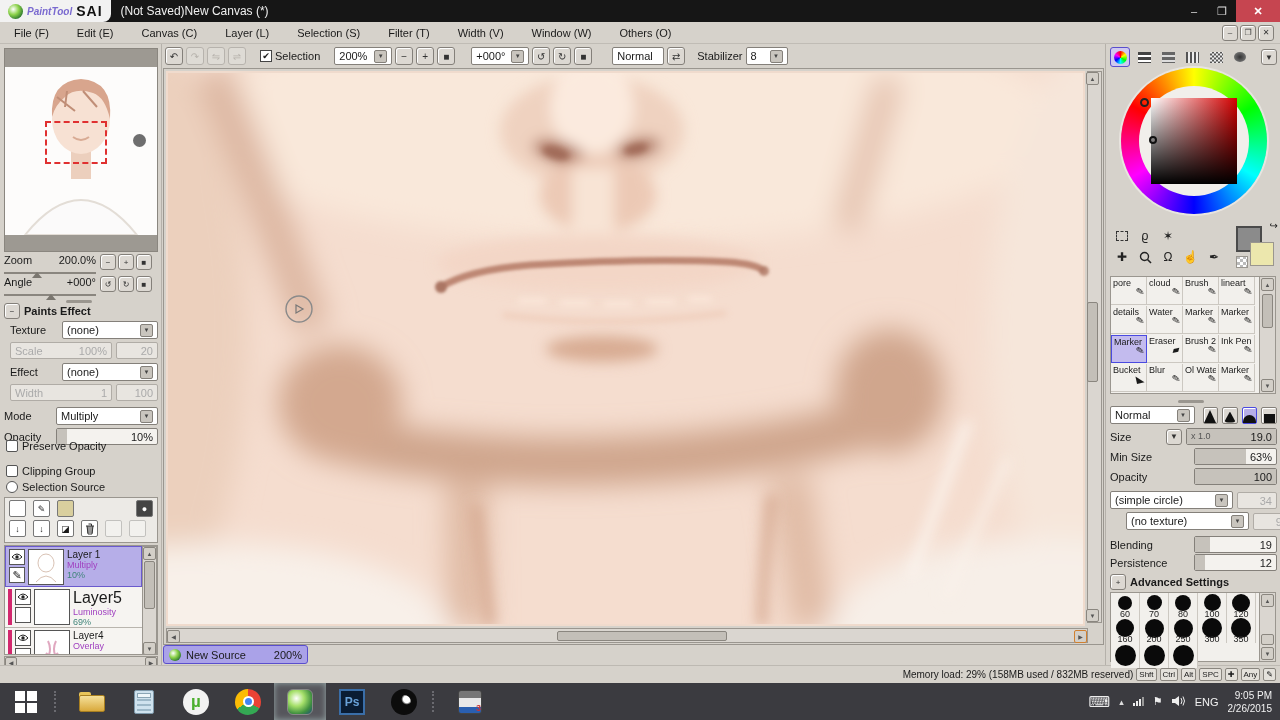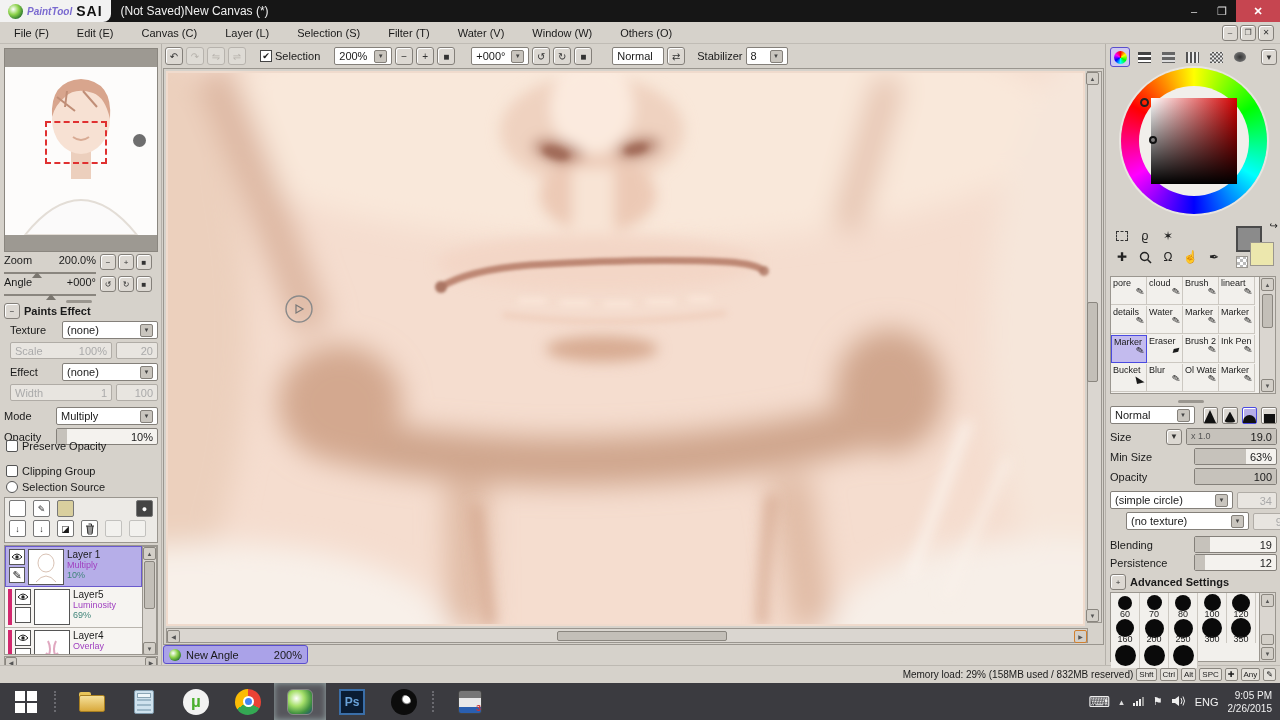--- a/index.html
+++ b/index.html
@@ -90,21 +90,21 @@
     </div>
   </div>
 
   <div id="menubar" class="abs">
     <span class="menu-item">File (F)</span>
     <span class="menu-item">Edit (E)</span>
     <span class="menu-item">Canvas (C)</span>
     <span class="menu-item">Layer (L)</span>
     <span class="menu-item">Selection (S)</span>
     <span class="menu-item">Filter (T)</span>
-    <span class="menu-item">Water (V)</span>
+    <span class="menu-item">Width (V)</span>
     <span class="menu-item">Window (W)</span>
     <span class="menu-item">Others (O)</span>
     <div style="margin-left:auto;display:flex;gap:2px;padding-right:6px">
       <span class="btn sm">–</span>
       <span class="btn sm">❐</span>
       <span class="btn sm">✕</span>
     </div>
   </div>
 
   <div class="abs" style="left:165px;top:44px;width:940px;height:24px;display:flex;align-items:center;gap:3px">
@@ -308,21 +308,21 @@
               <span class="eyebox">
                 <svg width="12" height="8" viewBox="0 0 12 8">
                     <path d="M1,4 Q6,-2 11,4 Q6,9 1,4 Z" fill="none" stroke="#222"></path>
                     <circle cx="6" cy="4" r="1.7" fill="#222"></circle>
                   </svg>
                 </span>
               <span class="eyebox"></span>
             </div>
             <span class="lthumb"></span>
             <div>
-              <div style="font-size:10px">Layer5</div>
+              <div style="font-size:16px">Layer5</div>
               <div class="lmode">Luminosity</div>
               <div class="lopac">69%</div>
             </div>
           </div>
           <div class="layer-row">
             <span class="stripe"></span>
             <div style="display:flex;flex-direction:column;gap:2px">
               <span class="eyebox">
                 <svg width="12" height="8" viewBox="0 0 12 8">
                     <path d="M1,4 Q6,-2 11,4 Q6,9 1,4 Z" fill="none" stroke="#222"></path>
@@ -428,21 +428,21 @@
     <div class="abs sb" style="left:2px;bottom:1px;width:922px;height:15px">
       <span class="sba" style="position:absolute;left:0;top:1px;width:13px;height:13px">◀</span>
       <span class="thumb" style="position:absolute;left:390px;top:2px;width:170px;height:10px;display:block"></span>
       <span class="sba" style="position:absolute;right:0;top:1px;width:13px;height:13px;border-color:#d08030">▶</span>
     </div>
   </div>
 
   <div class="abs" style="left:163px;top:645px;width:941px;height:20px">
     <div style="display:inline-flex;align-items:center;gap:5px;width:145px;height:19px;background:#aaa2e8;border:1px solid #5a4ecd;border-radius:3px;padding:0 5px">
       <span style="width:12px;height:12px;border-radius:50%;background:radial-gradient(circle at 35% 35%,#fff,#8cd24a 40%,#2f7a2f 75%,#1d4d7a);display:inline-block"></span>
-      <span>New Angle</span>
+      <span>New Source</span>
       <span style="margin-left:auto">200%</span>
     </div>
   </div>
 
   <div class="abs" style="left:0;top:665px;width:1280px;height:18px;background:#d6d2cb;border-top:1px solid #bdb9b2;display:flex;align-items:center;justify-content:flex-end;gap:3px;padding:0 4px">
     <span style="font-size:10px">Memory load: 29% (158MB used / 832MB reserved)</span>
     <span class="keybadge">Shft</span>
     <span class="keybadge">Ctrl</span>
     <span class="keybadge">Alt</span>
     <span class="keybadge">SPC</span>

